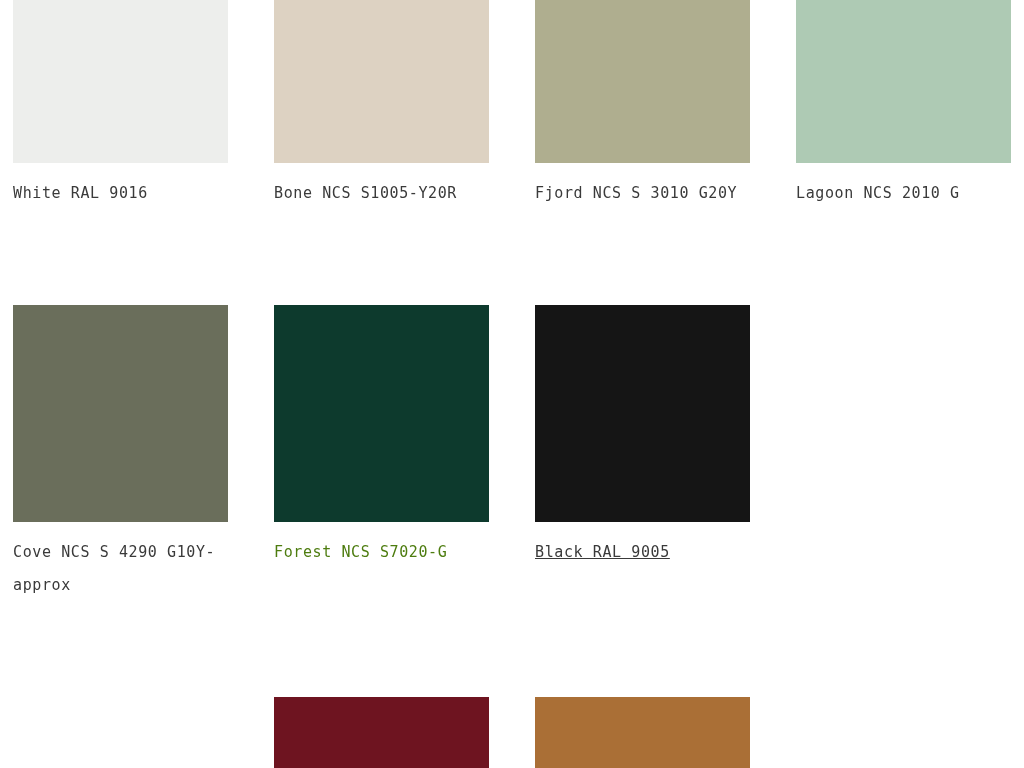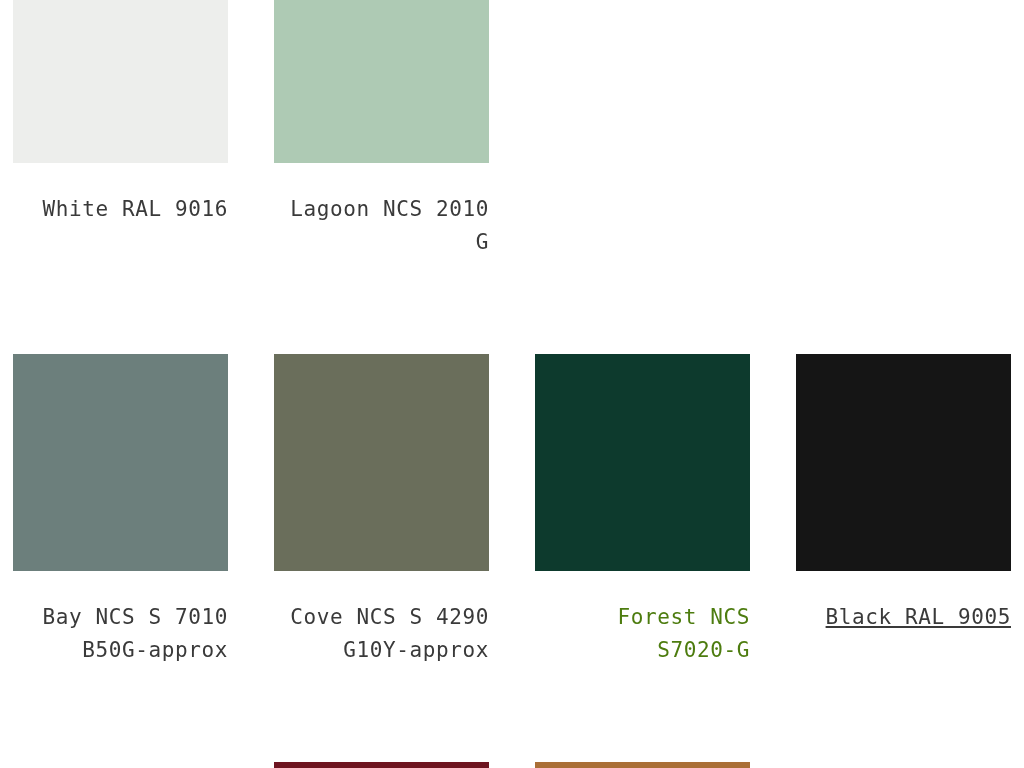--- a/index.html
+++ b/index.html
@@ -32,52 +32,55 @@
     height: 163px;
     display: block;
   }
   .row-2 .swatch-chip,
   .row-3 .swatch-chip {
     height: 217px;
   }
   .swatch-label {
     width: 100%;
     box-sizing: border-box;
-    text-align: right;
+    text-align: left;
     color: #3a3a3a;
-    font-size: 21px;
+    font-size: 15px;
     line-height: 33px;
     letter-spacing: 0.6px;
     padding-top: 14px;
     word-wrap: break-word;
-    margin-top: 16px;
   }
   .row-2 { margin-top: 95px; }
   .row-3 { margin-top: 95px; }
   .swatch-cell.empty .swatch-chip { background: transparent; }
 </style>
 </head>
 <body style="background: rgb(255, 255, 255);">
 
 <div class="palette-grid row-1">
   <div class="swatch-cell">
     <div class="swatch-chip" style="background:#edeeec;"></div>
     <div class="swatch-label" style="color: rgb(58, 58, 58);">White RAL 9016</div>
   </div>
   <div class="swatch-cell">
+    <div class="swatch-chip" style="background:#ddd2c2;"></div>
+    <div class="swatch-label" style="color: rgb(58, 58, 58);">Bone NCS S1005-Y20R</div>
+  </div>
+  <div class="swatch-cell">
+    <div class="swatch-chip" style="background:#afae8f;"></div>
+    <div class="swatch-label" style="color: rgb(58, 58, 58);">Fjord NCS S 3010 G20Y</div>
+  </div>
+  <div class="swatch-cell">
     <div class="swatch-chip" style="background:#aecab4;"></div>
     <div class="swatch-label" style="color: rgb(58, 58, 58);">Lagoon NCS 2010 G</div>
   </div>
 </div>
 
 <div class="palette-grid row-2">
-  <div class="swatch-cell">
-    <div class="swatch-chip" style="background:#6c7f7c;"></div>
-    <div class="swatch-label" style="color: rgb(58, 58, 58);">Bay NCS S 7010 B50G-approx</div>
-  </div>
   <div class="swatch-cell">
     <div class="swatch-chip" style="background:#6a6e5b;"></div>
     <div class="swatch-label" style="color: rgb(58, 58, 58);">Cove NCS S 4290 G10Y-approx</div>
   </div>
   <div class="swatch-cell">
     <div class="swatch-chip" style="background:#0d3a2d;"></div>
     <div class="swatch-label" style="color: #4d7c0f;">Forest NCS S7020-G</div>
   </div>
   <div class="swatch-cell">
     <div class="swatch-chip" style="background:#151515;"></div>

